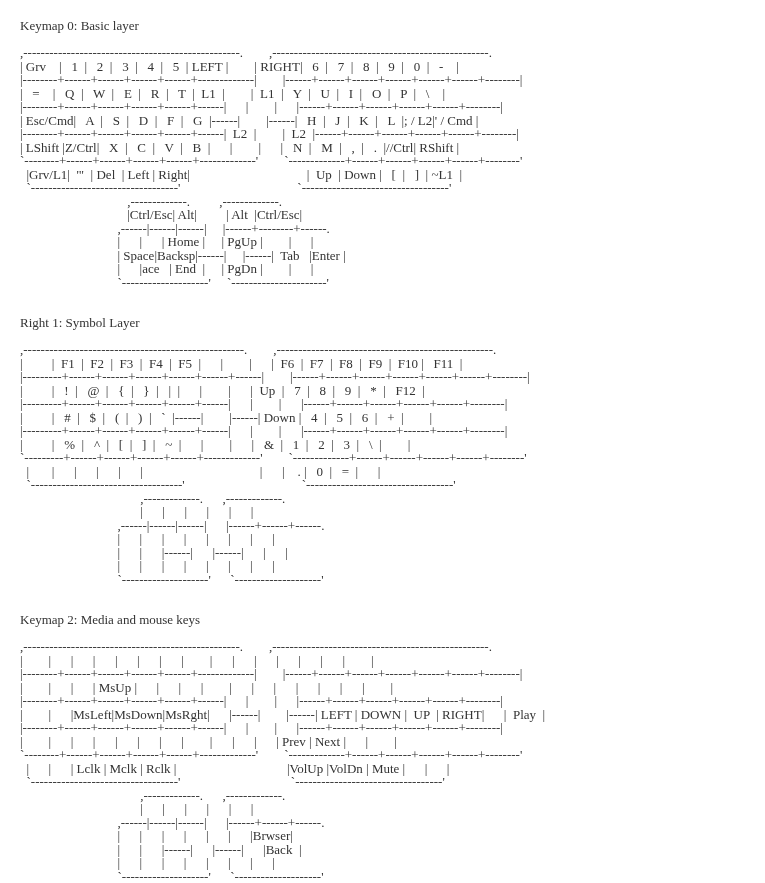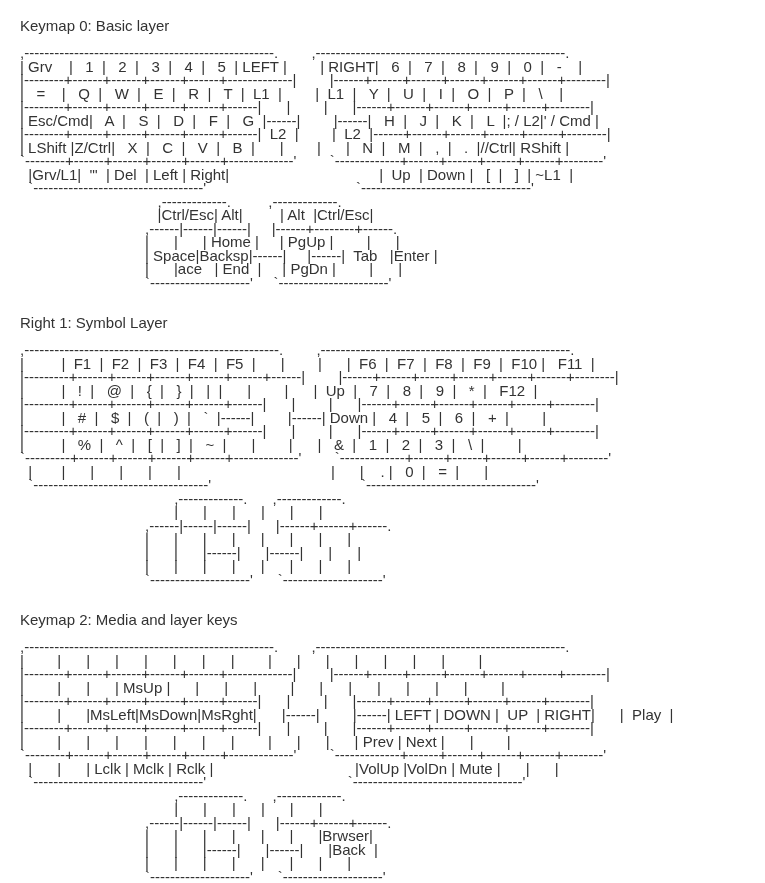--- a/index.html
+++ b/index.html
@@ -5,22 +5,22 @@
   html, body {
     margin: 0;
     padding: 0;
     background: #ffffff;
   }
   .page {
     box-sizing: border-box;
     width: 765px;
     min-height: 883px;
     padding: 19px 0 0 20px;
-    font-family: Liberation Sans, sans-serif;
-    font-size: 15px;
+    font-family: Liberation Serif, serif;
+    font-size: 13px;
     line-height: 13.5px;
     color: #333333;
   }
   .keymap-section {
     margin: 0 0 27px 0;
   }
   .keymap-section:last-child {
     margin-bottom: 0;
   }
   .keymap-title {
@@ -79,21 +79,21 @@
                                      ,-------------.      ,-------------.
                                      |      |      |      |      |      |
                               ,------|------|------|      |------+------+------.
                               |      |      |      |      |      |      |      |
                               |      |      |------|      |------|      |      |
                               |      |      |      |      |      |      |      |
                               `--------------------'      `--------------------'</pre>
   </section>
 
   <section class="keymap-section">
-    <div class="keymap-title">Keymap 2: Media and layer keys</div>
+    <div class="keymap-title">Keymap 2: Media and mouse keys</div>
     <pre class="keymap-art">,--------------------------------------------------.        ,--------------------------------------------------.
 |        |      |      |      |      |      |      |        |      |      |      |      |      |      |        |
 |--------+------+------+------+------+-------------|        |------+------+------+------+------+------+--------|
 |        |      |      | MsUp |      |      |      |        |      |      |      |      |      |      |        |
 |--------+------+------+------+------+------|      |        |      |------+------+------+------+------+--------|
 |        |      |MsLeft|MsDown|MsRght|      |------|        |------| LEFT | DOWN |  UP  | RIGHT|      |  Play  |
 |--------+------+------+------+------+------|      |        |      |------+------+------+------+------+--------|
 |        |      |      |      |      |      |      |        |      |      |      | Prev | Next |      |        |
 `--------+------+------+------+------+-------------'        `-------------+------+------+------+------+--------'
   |      |      | Lclk | Mclk | Rclk |                                  |VolUp |VolDn | Mute |      |      |

